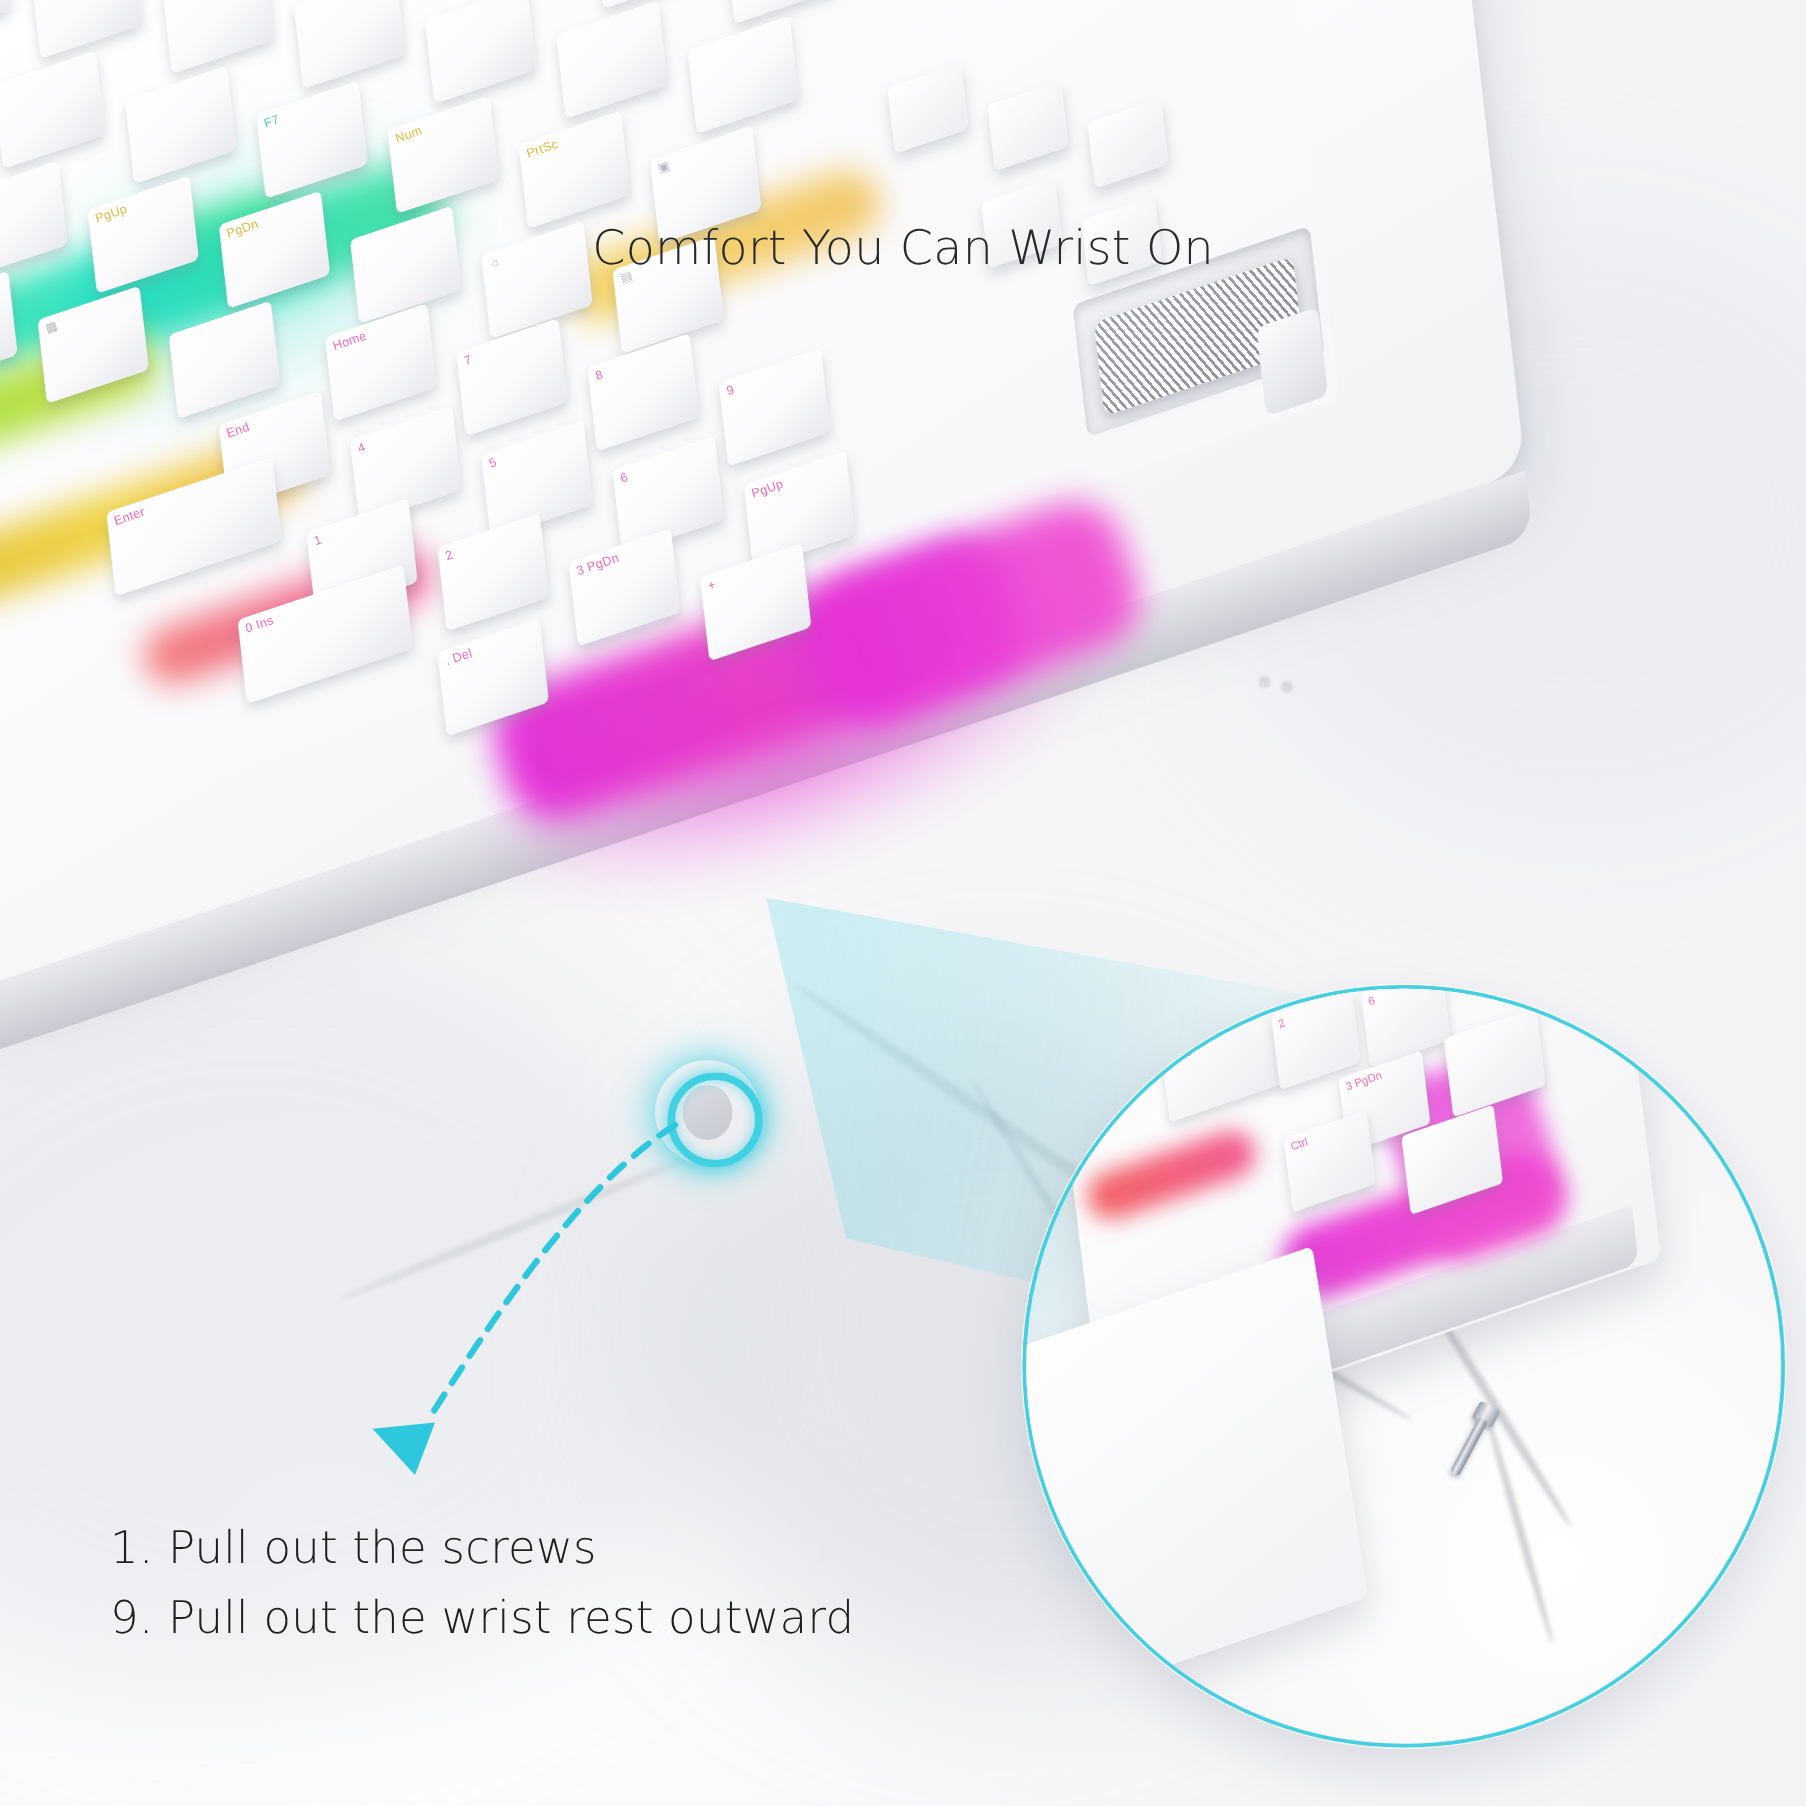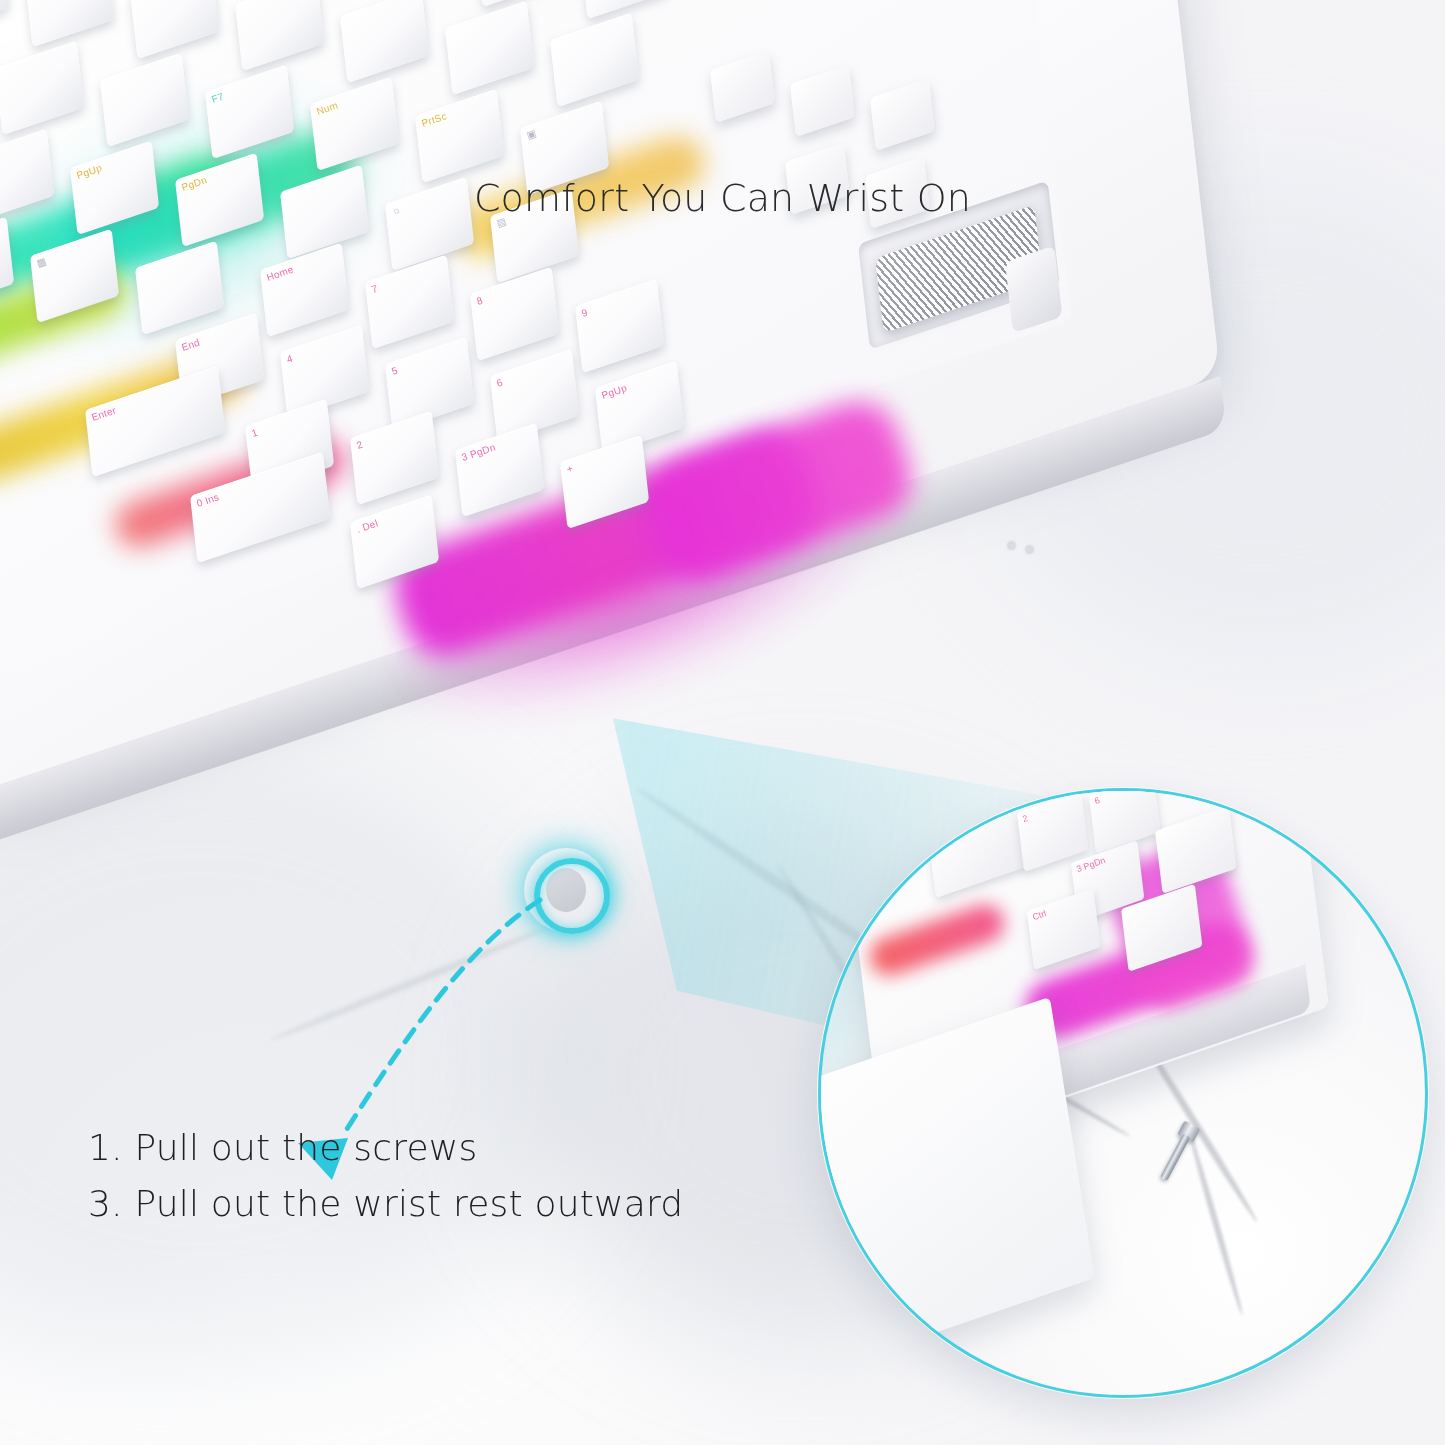--- a/index.html
+++ b/index.html
@@ -139,21 +139,21 @@
 
   
   .headline{position:absolute;left:0;right:0;top:78px;text-align:center;
     font-size:62px;font-weight:700;color:#141414;letter-spacing:-.5px;
     text-shadow:0 1px 0 rgba(255,255,255,.7);}
   .subhead{position:absolute;left:0;right:0;top:176px;text-align:center;
     font-size:38px;font-weight:300;color:#2a2a2a;letter-spacing:.2px;
     font-family:"DejaVu Sans","Liberation Sans",sans-serif;}
 
   
-  .steps{position:absolute;left:88px;top:1120px;width:680px;}
+  .steps{position:absolute;left:88px;top:1211px;width:680px;}
   .step{font-size:36px;font-weight:300;color:#1f1f1f;line-height:1.55;letter-spacing:.2px;
     font-family:"DejaVu Sans","Liberation Sans",sans-serif;white-space:nowrap;}
 
   
   .inset{position:absolute;left:818px;top:788px;width:604px;height:604px;border-radius:50%;
     overflow:hidden;border:3px solid #45cfe0;
     background:
       radial-gradient(circle at 70% 76%, #ffffff 0%, #f6f6f8 55%, #eceef1 100%);
     box-shadow:0 0 0 1px rgba(255,255,255,.9), 0 18px 44px rgba(120,128,145,.22);}
   .inset .iv{position:absolute;background:rgba(118,124,136,.34);filter:blur(1.6px);border-radius:50%;}
@@ -391,16 +391,16 @@
     <div class="screw">
       <div class="head"></div>
       <div class="shaft"></div>
     </div>
   </div>
 
   <div class="subhead">Comfort You Can Wrist On</div>
 
   <div class="steps">
     <div class="step">1. Pull out the screws</div>
-    <div class="step">3. Pull out the wrist rest outward</div>
+    <div class="step">9. Pull out the wrist rest outward</div>
   </div>
 
 </div>
 
 </body></html>

